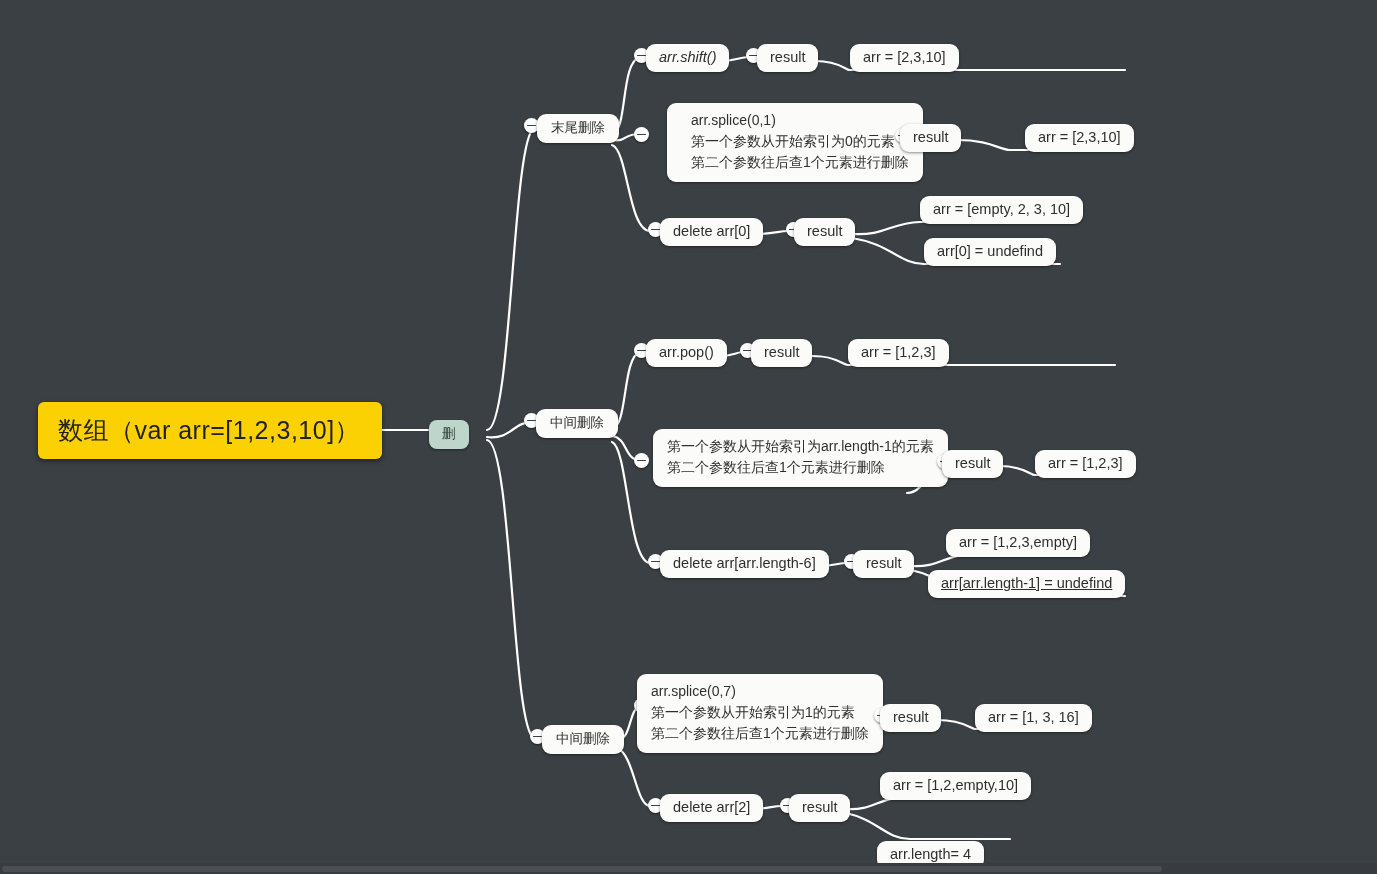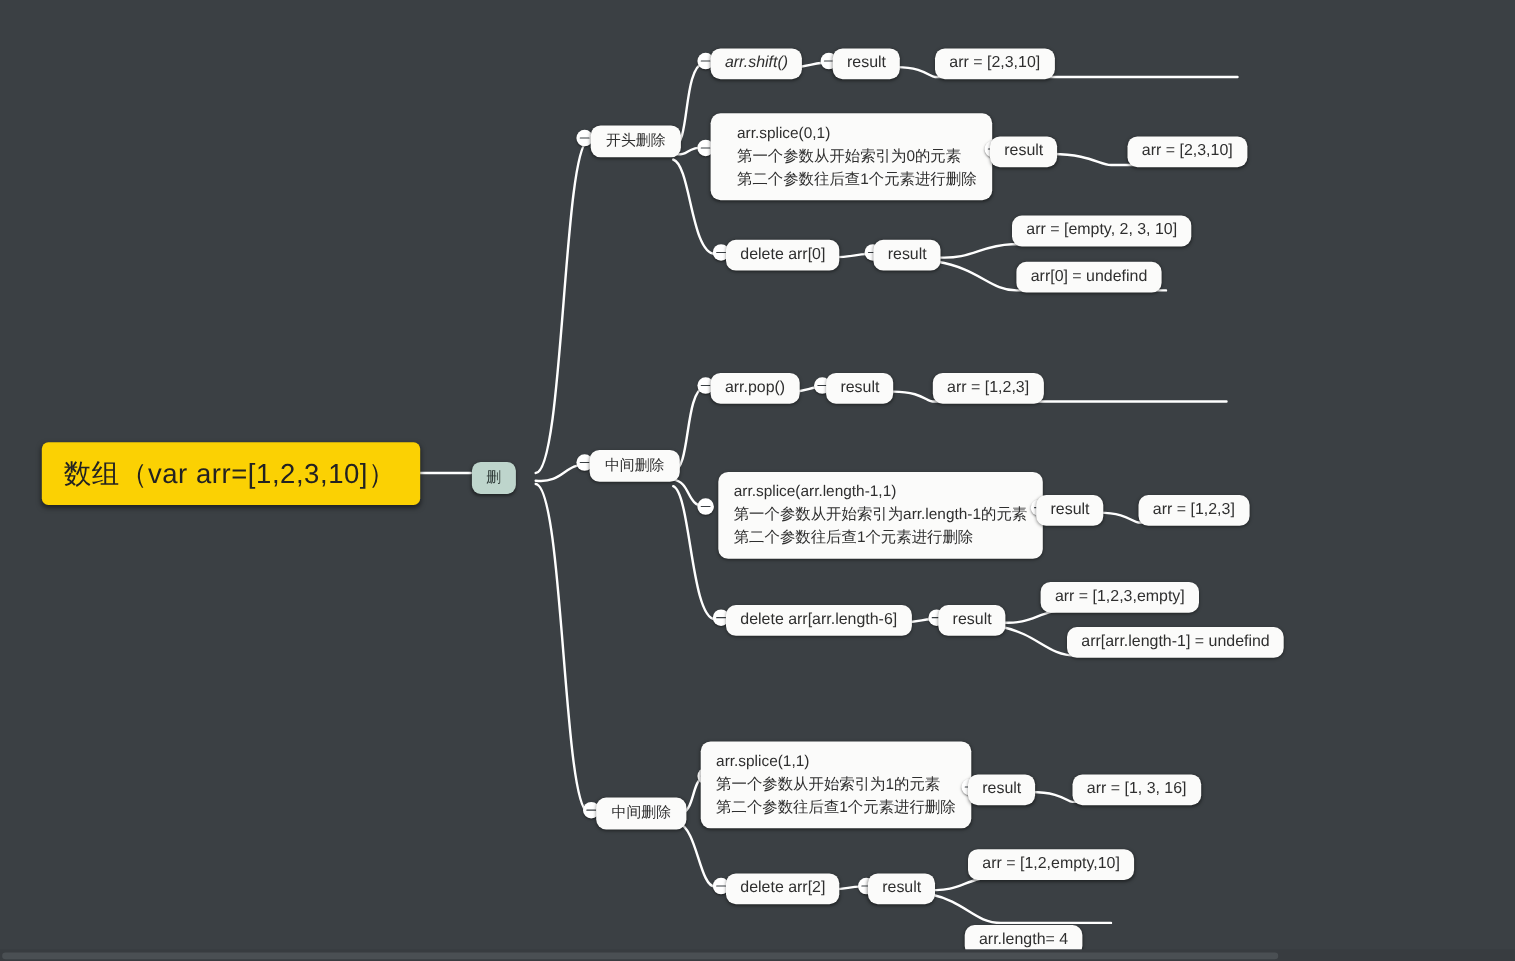--- a/index.html
+++ b/index.html
@@ -90,37 +90,37 @@
   <div class="node root" style="left:38px;top:402px;width:344px;height:57px;">
     <span class="t">数组（var arr=[1,2,3,10]）</span>
   </div>
 
   <div class="node lvl1" style="left:429px;top:420px;">
     <span class="t">删</span>
   </div>
 
   <div class="toggle" style="left:524px;top:118px;"></div>
   <div class="node lvl2" style="left:537px;top:114px;">
-    <span class="t">开头删除</span>
+    <span class="t">末尾删除</span>
   </div>
 
   <div class="toggle" style="left:634px;top:48px;"></div>
   <div class="node lf" style="left:646px;top:44px;font-style:italic;">
     <span class="t">arr.shift()</span>
   </div>
   <div class="toggle" style="left:746px;top:48px;"></div>
   <div class="node lf" style="left:757px;top:44px;">
     <span class="t">result</span>
   </div>
   <div class="node lf" style="left:850px;top:44px;">
     <span class="t">arr = [2,3,10]</span>
   </div>
 
   <div class="toggle" style="left:634px;top:127px;"></div>
-  <div class="node multi" style="left:646px;top:103px;padding-left:24px;">
+  <div class="node multi" style="left:667px;top:103px;padding-left:24px;">
     <span class="t">arr.splice(0,1)</span>
     <span class="t">第一个参数从开始索引为0的元素</span>
     <span class="t">第二个参数往后查1个元素进行删除</span>
   </div>
   <div class="toggle" style="left:895px;top:128px;"></div>
   <div class="node lf" style="left:900px;top:124px;">
     <span class="t">result</span>
   </div>
   <div class="node lf" style="left:1025px;top:124px;">
     <span class="t">arr = [2,3,10]</span>
@@ -153,21 +153,20 @@
   <div class="toggle" style="left:740px;top:343px;"></div>
   <div class="node lf" style="left:751px;top:339px;">
     <span class="t">result</span>
   </div>
   <div class="node lf" style="left:848px;top:339px;">
     <span class="t">arr = [1,2,3]</span>
   </div>
 
   <div class="toggle" style="left:634px;top:453px;"></div>
   <div class="node multi" style="left:653px;top:429px;">
-    <span class="t">arr.splice(arr.length-1,1)</span>
     <span class="t">第一个参数从开始索引为arr.length-1的元素</span>
     <span class="t">第二个参数往后查1个元素进行删除</span>
   </div>
   <div class="toggle" style="left:937px;top:454px;"></div>
   <div class="node lf" style="left:942px;top:450px;">
     <span class="t">result</span>
   </div>
   <div class="node lf" style="left:1035px;top:450px;">
     <span class="t">arr = [1,2,3]</span>
   </div>
@@ -176,32 +175,32 @@
   <div class="node lf" style="left:660px;top:550px;">
     <span class="t">delete arr[arr.length-6]</span>
   </div>
   <div class="toggle" style="left:844px;top:554px;"></div>
   <div class="node lf" style="left:853px;top:550px;">
     <span class="t">result</span>
   </div>
   <div class="node lf" style="left:946px;top:529px;">
     <span class="t">arr = [1,2,3,empty]</span>
   </div>
-  <div class="node lf" style="left:970px;top:570px;">
+  <div class="node lf" style="left:928px;top:570px;text-decoration:underline;">
     <span class="t">arr[arr.length-1] = undefind</span>
   </div>
 
   <div class="toggle" style="left:530px;top:729px;"></div>
   <div class="node lvl2" style="left:542px;top:725px;">
     <span class="t">中间删除</span>
   </div>
 
   <div class="toggle" style="left:634px;top:698px;"></div>
   <div class="node multi" style="left:637px;top:674px;">
-    <span class="t">arr.splice(1,1)</span>
+    <span class="t">arr.splice(0,7)</span>
     <span class="t">第一个参数从开始索引为1的元素</span>
     <span class="t">第二个参数往后查1个元素进行删除</span>
   </div>
   <div class="toggle" style="left:874px;top:708px;"></div>
   <div class="node lf" style="left:880px;top:704px;">
     <span class="t">result</span>
   </div>
   <div class="node lf" style="left:975px;top:704px;">
     <span class="t">arr = [1, 3, 16]</span>
   </div>

